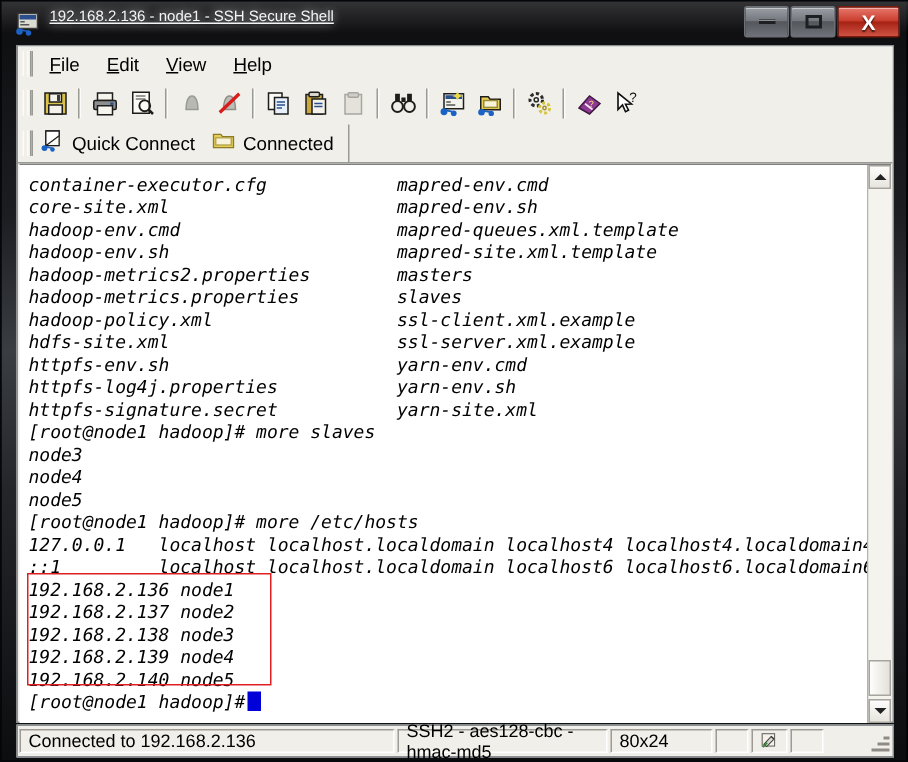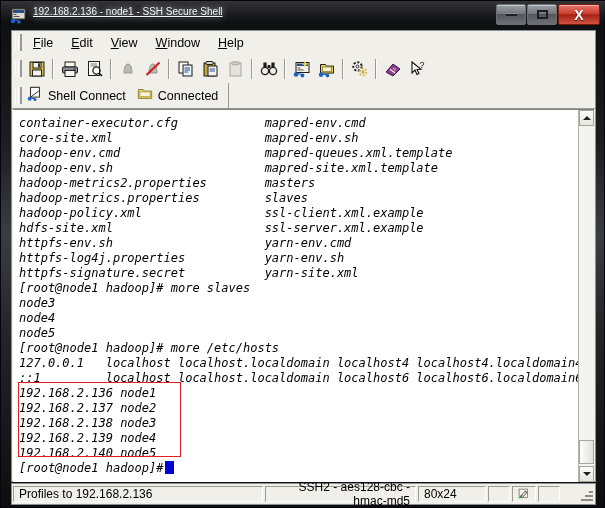--- a/index.html
+++ b/index.html
@@ -146,21 +146,21 @@
     display:flex;align-items:center;font-size:12px;color:#000;
   }
   .sb-cell{
     height:16px;margin:0 1px;padding:0 5px;
     border:1px solid #c8c6bf;box-sizing:border-box;
     display:flex;align-items:center;
     border-top-color:#9d9b94;border-left-color:#9d9b94;
     border-right-color:#ffffff;border-bottom-color:#ffffff;
   }
   .sb-c1{width:250px;}
-  .sb-c2{width:151px;text-align:right;}
+  .sb-c2{width:140px;}
   .sb-c3{width:68px;}
   .sb-c4{width:22px;}
   .sb-c5{width:24px;justify-content:center;}
   .sb-c6{width:22px;}
   .grip-corner{
     margin-left:auto;margin-right:2px;width:14px;height:14px;position:relative;
   }
   .grip-corner i{position:absolute;right:0;background:#8d8b84;height:2px;}
   .grip-corner i:nth-child(1){bottom:0;width:12px;}
   .grip-corner i:nth-child(2){bottom:4px;width:8px;}
@@ -198,21 +198,20 @@
     </div>
   </div>
 
   <div class="client">
 
     <div class="menubar">
       <div class="grip"></div>
       <div class="menu-item"><u>F</u>ile</div>
       <div class="menu-item"><u>E</u>dit</div>
       <div class="menu-item"><u>V</u>iew</div>
-      <div class="menu-item"><u>W</u>indow</div>
       <div class="menu-item"><u>H</u>elp</div>
     </div>
 
     <div class="toolbar">
       <div class="grip"></div>
 
       <div class="tb-btn">
         <svg width="18" height="18" viewBox="0 0 18 18">
           <rect x="2" y="2" width="14" height="14" fill="#d9c34a" stroke="#1d1d1d"></rect>
           <rect x="5" y="2.5" width="8" height="5.5" fill="#f4f2ea" stroke="#1d1d1d"></rect>
@@ -344,21 +343,21 @@
       <div class="q-btn">
         <span>
           <svg width="16" height="16" viewBox="0 0 18 18">
             <rect x="4" y="1.5" width="10" height="11" fill="#fbfaf4" stroke="#1d1d1d"></rect>
             <path d="M4 1.5 L14 1.5 L14 5 L4 12.5 Z" fill="#ffffff" stroke="#1d1d1d"></path>
             <circle cx="3" cy="14.3" r="2.2" fill="#1b62c4"></circle>
             <circle cx="9" cy="15.3" r="1.7" fill="#1b62c4"></circle>
             <path d="M4.2 13.4 L8.8 14.5" stroke="#1b62c4" stroke-width="1.2"></path>
           </svg>
         </span>
-        <span>Shell Connect</span>
+        <span>Quick Connect</span>
       </div>
       <div class="q-btn">
         <span>
           <svg width="16" height="16" viewBox="0 0 18 18">
             <path d="M1.5 4 h5.5 l1.3 1.7 h8.2 v8.3 h-15 z" fill="#e8cf56" stroke="#8a7a2c"></path>
             <rect x="3.2" y="6.6" width="11.6" height="5.4" fill="#f8f3da" stroke="#b3a34a"></rect>
           </svg>
         </span>
         <span>Connected</span>
       </div>
@@ -374,21 +373,21 @@
           </div>
         <div class="sb-thumb"></div>
         <div class="sb-btn sb-down">
             <i class="arrow-d"></i>
           </div>
       </div>
     </div>
   </div>
 
   <div class="statusbar">
-    <div class="sb-cell sb-c1">Profiles to 192.168.2.136</div>
+    <div class="sb-cell sb-c1">Connected to 192.168.2.136</div>
     <div class="sb-cell sb-c2">SSH2 - aes128-cbc - hmac-md5</div>
     <div class="sb-cell sb-c3">80x24</div>
     <div class="sb-cell sb-c4"></div>
     <div class="sb-cell sb-c5">
       <svg width="14" height="14" viewBox="0 0 16 16">
         <rect x="1.5" y="1.5" width="11" height="11" fill="#f4f2ea" stroke="#6e6c66"></rect>
         <path d="M3 11 L9.5 4 L12 6.2 L5.5 13 Z" fill="#d8d6cd" stroke="#3a3a3a" stroke-width=".9"></path>
         <path d="M9.5 4 L12 6.2" stroke="#3a3a3a"></path>
         <path d="M2 13.5 L6 9.5" stroke="#2b8a2b" stroke-width="1.4"></path>
       </svg>

